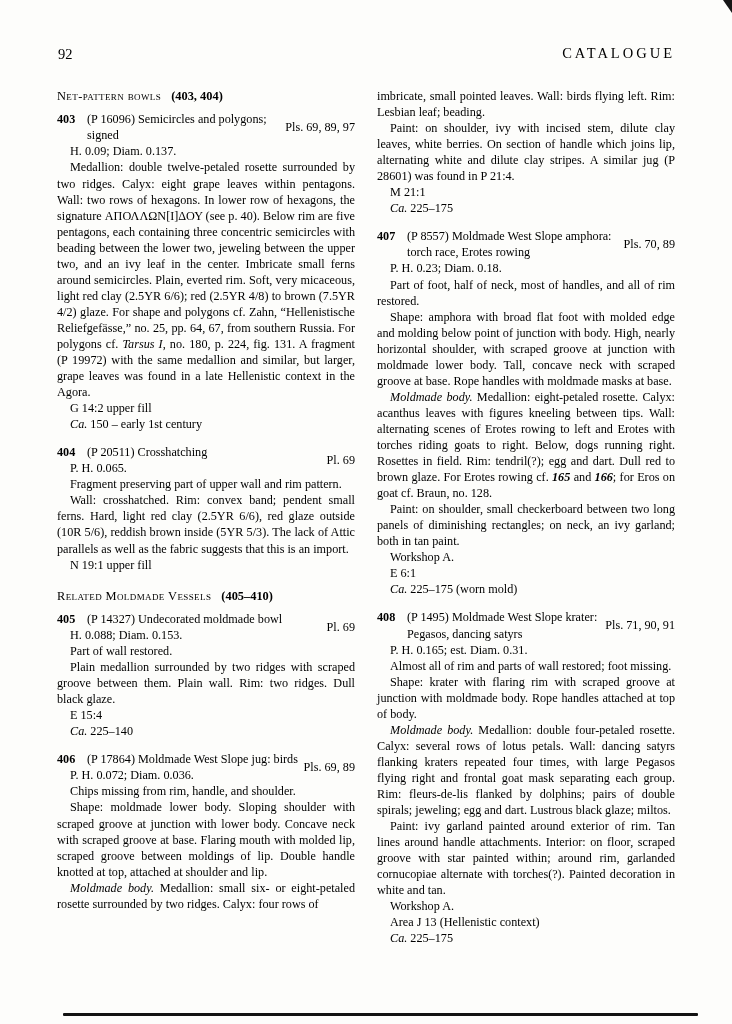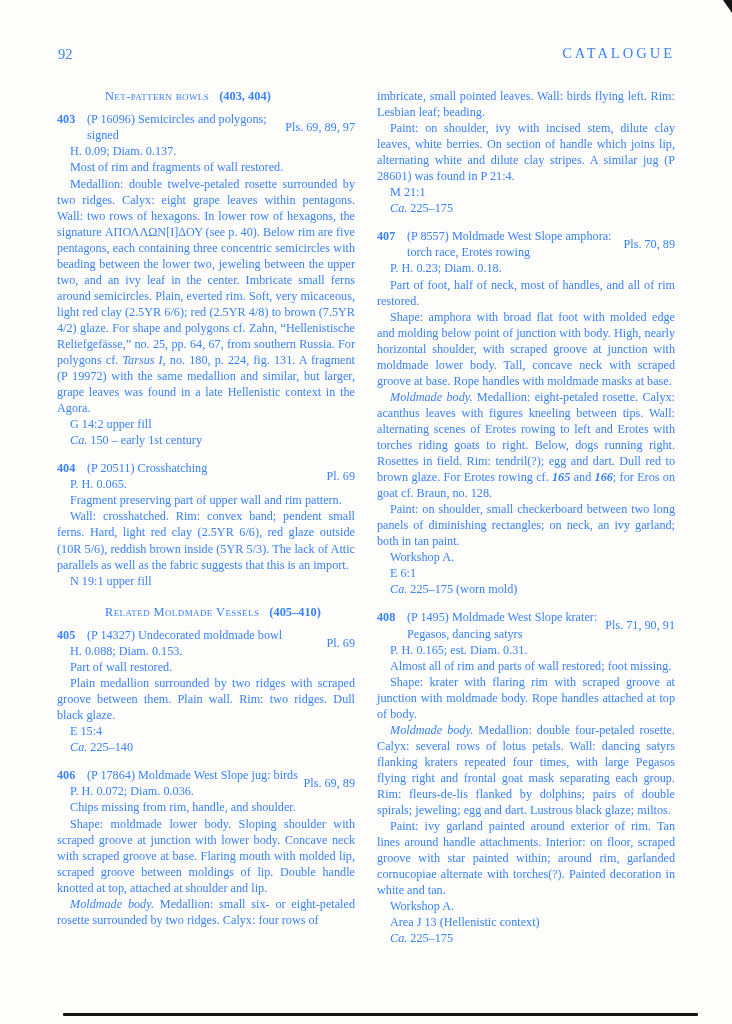--- a/index.html
+++ b/index.html
@@ -1,37 +1,37 @@
 <!DOCTYPE html>
 <html><head>
 <meta charset="utf-8">
 <style>
   * { margin: 0; padding: 0; box-sizing: border-box; }
   html, body { background: #ffffff; }
   .page {
     width: 732px; height: 1024px;
     background: #fdfdfb;
-    color: #3b82f6;
+    color: #000000;
     font-family: "Liberation Serif", "DejaVu Serif", serif;
     font-size: 12.2px;
     line-height: 1.315;
     position: relative;
     padding: 44px 57px 24px 57px;
     overflow: hidden;
   }
   .page-header { position: relative; height: 20px; margin-bottom: 24px; }
   .page-num { position: absolute; left: 1px; top: 1px; font-size: 14.5px; }
   .page-title { display: block; text-align: right; font-size: 14.5px; letter-spacing: 3px; }
 
   .columns { display: flex; gap: 22px; }
   .col { flex: 1 1 0; min-width: 0; text-align: justify; }
 
   .sec-head { font-weight: 400; font-size: 12.4px; margin: 15px 0 7px 0; text-align: left; }
   .sec-head.first { margin-top: 0; }
-  .sc { font-variant: small-caps; letter-spacing: 0.4px; margin-left: 48px; }
+  .sc { font-variant: small-caps; letter-spacing: 0.4px; }
   .sec-range { font-weight: bold; margin-left: 10px; }
 
   .entry { margin-top: 12px; }
   .entry.cont { margin-top: 0; }
   .entry-head { padding-left: 30px; text-indent: -30px; text-align: left; }
   .entry-num { font-weight: bold; display: inline-block; width: 30px; text-indent: 0; }
   .plates { float: right; text-indent: 0; margin-top: 8px; }
 
   .p { text-indent: 13px; }
   .flush { text-indent: 0; }
@@ -57,21 +57,20 @@
 
       <h3 class="sec-head first">
         <span class="sc">Net-pattern bowls</span><span class="sec-range">(403, 404)</span>
       </h3>
 
       <div class="entry cont">
         <div class="entry-head">
           <span class="plates">Pls. 69, 89, 97</span><span class="entry-num">403</span><span>(P 16096) Semicircles and polygons; signed</span>
         </div>
         <p class="p">H. 0.09; Diam. 0.137.</p>
-        <p class="p">Most of rim and fragments of wall restored.</p>
         <p class="p"><span>Medallion: double twelve-petaled rosette surrounded by two ridges. Calyx: eight grape leaves within pentagons. Wall: two rows of hexagons. In lower row of hexagons, the signature ΑΠΟΛΛΩΝ[Ι]ΔΟΥ (see p. 40). Below rim are five pentagons, each containing three concentric semicircles with beading between the lower two, jeweling between the upper two, and an ivy leaf in the center. Imbricate small ferns around semicircles. Plain, everted rim. Soft, very micaceous, light red clay (2.5YR 6/6); red (2.5YR 4/8) to brown (7.5YR 4/2) glaze. For shape and polygons cf. Zahn, “Hellenistische Reliefgefässe,” no. 25, pp. 64, 67, from southern Russia. For polygons cf. </span><span class="i">Tarsus I</span><span>, no. 180, p. 224, fig. 131. A fragment (P 19972) with the same medallion and similar, but larger, grape leaves was found in a late Hellenistic context in the Agora.</span></p>
         <p class="p">G 14:2 upper fill</p>
         <p class="p"><span class="i">Ca.</span><span> 150 – early 1st century</span></p>
       </div>
 
       <div class="entry">
         <div class="entry-head">
           <span class="plates">Pl. 69</span><span class="entry-num">404</span><span>(P 20511) Crosshatching</span>
         </div>
         <p class="p">P. H. 0.065.</p>

